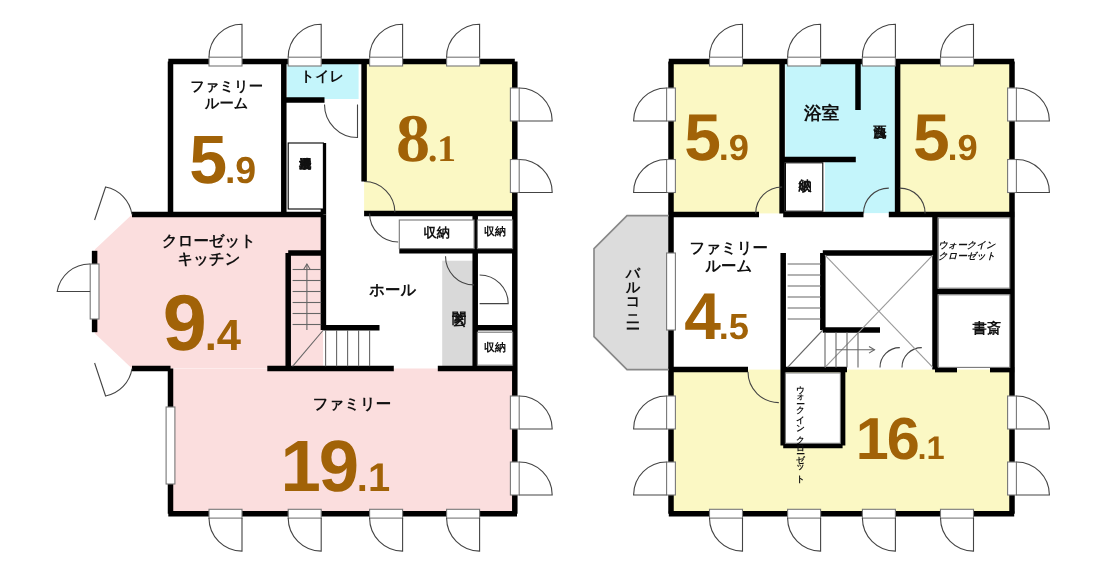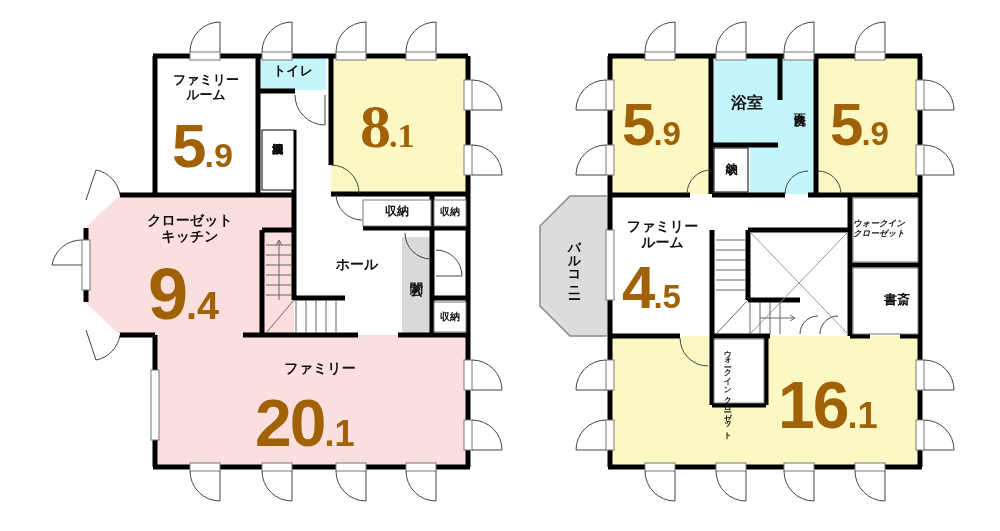--- a/index.html
+++ b/index.html
@@ -136,21 +136,21 @@
     <div>クローゼット</div>
     <div>キッチン</div>
   </div>
   <div class="big" style="left:148px;top:258px;font-size:72px;">
     <span>9</span><span class="dec">.4</span>
   </div>
   <div class="lbl" style="left:322px;top:256px;width:70px;font-size:14px;">ホール</div>
   <div class="lbl vert" style="left:408px;top:272px;font-size:13px;">玄関</div>
   <div class="lbl" style="left:270px;top:360px;width:100px;font-size:14px;">ファミリー</div>
   <div class="big" style="left:255px;top:390px;font-size:66px;">
-    <span>20</span><span class="dec">.1</span>
+    <span>19</span><span class="dec">.1</span>
   </div>
 </div>
 
 <div>
   <div class="room" style="left:610px;top:57px;width:101px;height:137px;background:#fbf8c4;"></div>
   <div class="room" style="left:714px;top:57px;width:66px;height:88px;background:#c4f5fb;"></div>
   <div class="room" style="left:750px;top:57px;width:64px;height:137px;background:#c4f5fb;clip-path:polygon(30px 0,100% 0,100% 100%,0 100%,0 88px,30px 88px);"></div>
   <div class="room" style="left:818px;top:57px;width:102px;height:137px;background:#fbf8c4;"></div>
   <div class="room" style="left:540px;top:196px;width:68px;height:140px;background:#dcdcdc;clip-path:polygon(30px 0,100% 0,100% 100%,30px 100%,0 110px,0 30px);"></div>
   <div class="room" style="left:610px;top:336px;width:310px;height:130px;background:#fbf8c4;"></div>
@@ -273,16 +273,16 @@
     <span>4</span><span class="dec">.5</span>
   </div>
   <div class="lbl" style="left:853px;top:219px;width:41px;font-size:8.5px;font-style:italic;">
     <div>ウォークイン</div>
     <div>クローゼット</div>
   </div>
   <div class="lbl" style="left:853px;top:293px;width:88px;font-size:13px;">書斎</div>
   <div class="lbl vert" style="left:722px;top:344px;font-size:8px;line-height:1.1;">
     <span>ウォークインクローゼット</span>
   </div>
-  <div class="big" style="left:778px;top:372px;font-size:66px;">
+  <div class="big" style="left:778px;top:372px;font-size:54px;">
     <span>16</span><span class="dec">.1</span>
   </div>
 </div>
 
 </body></html>

